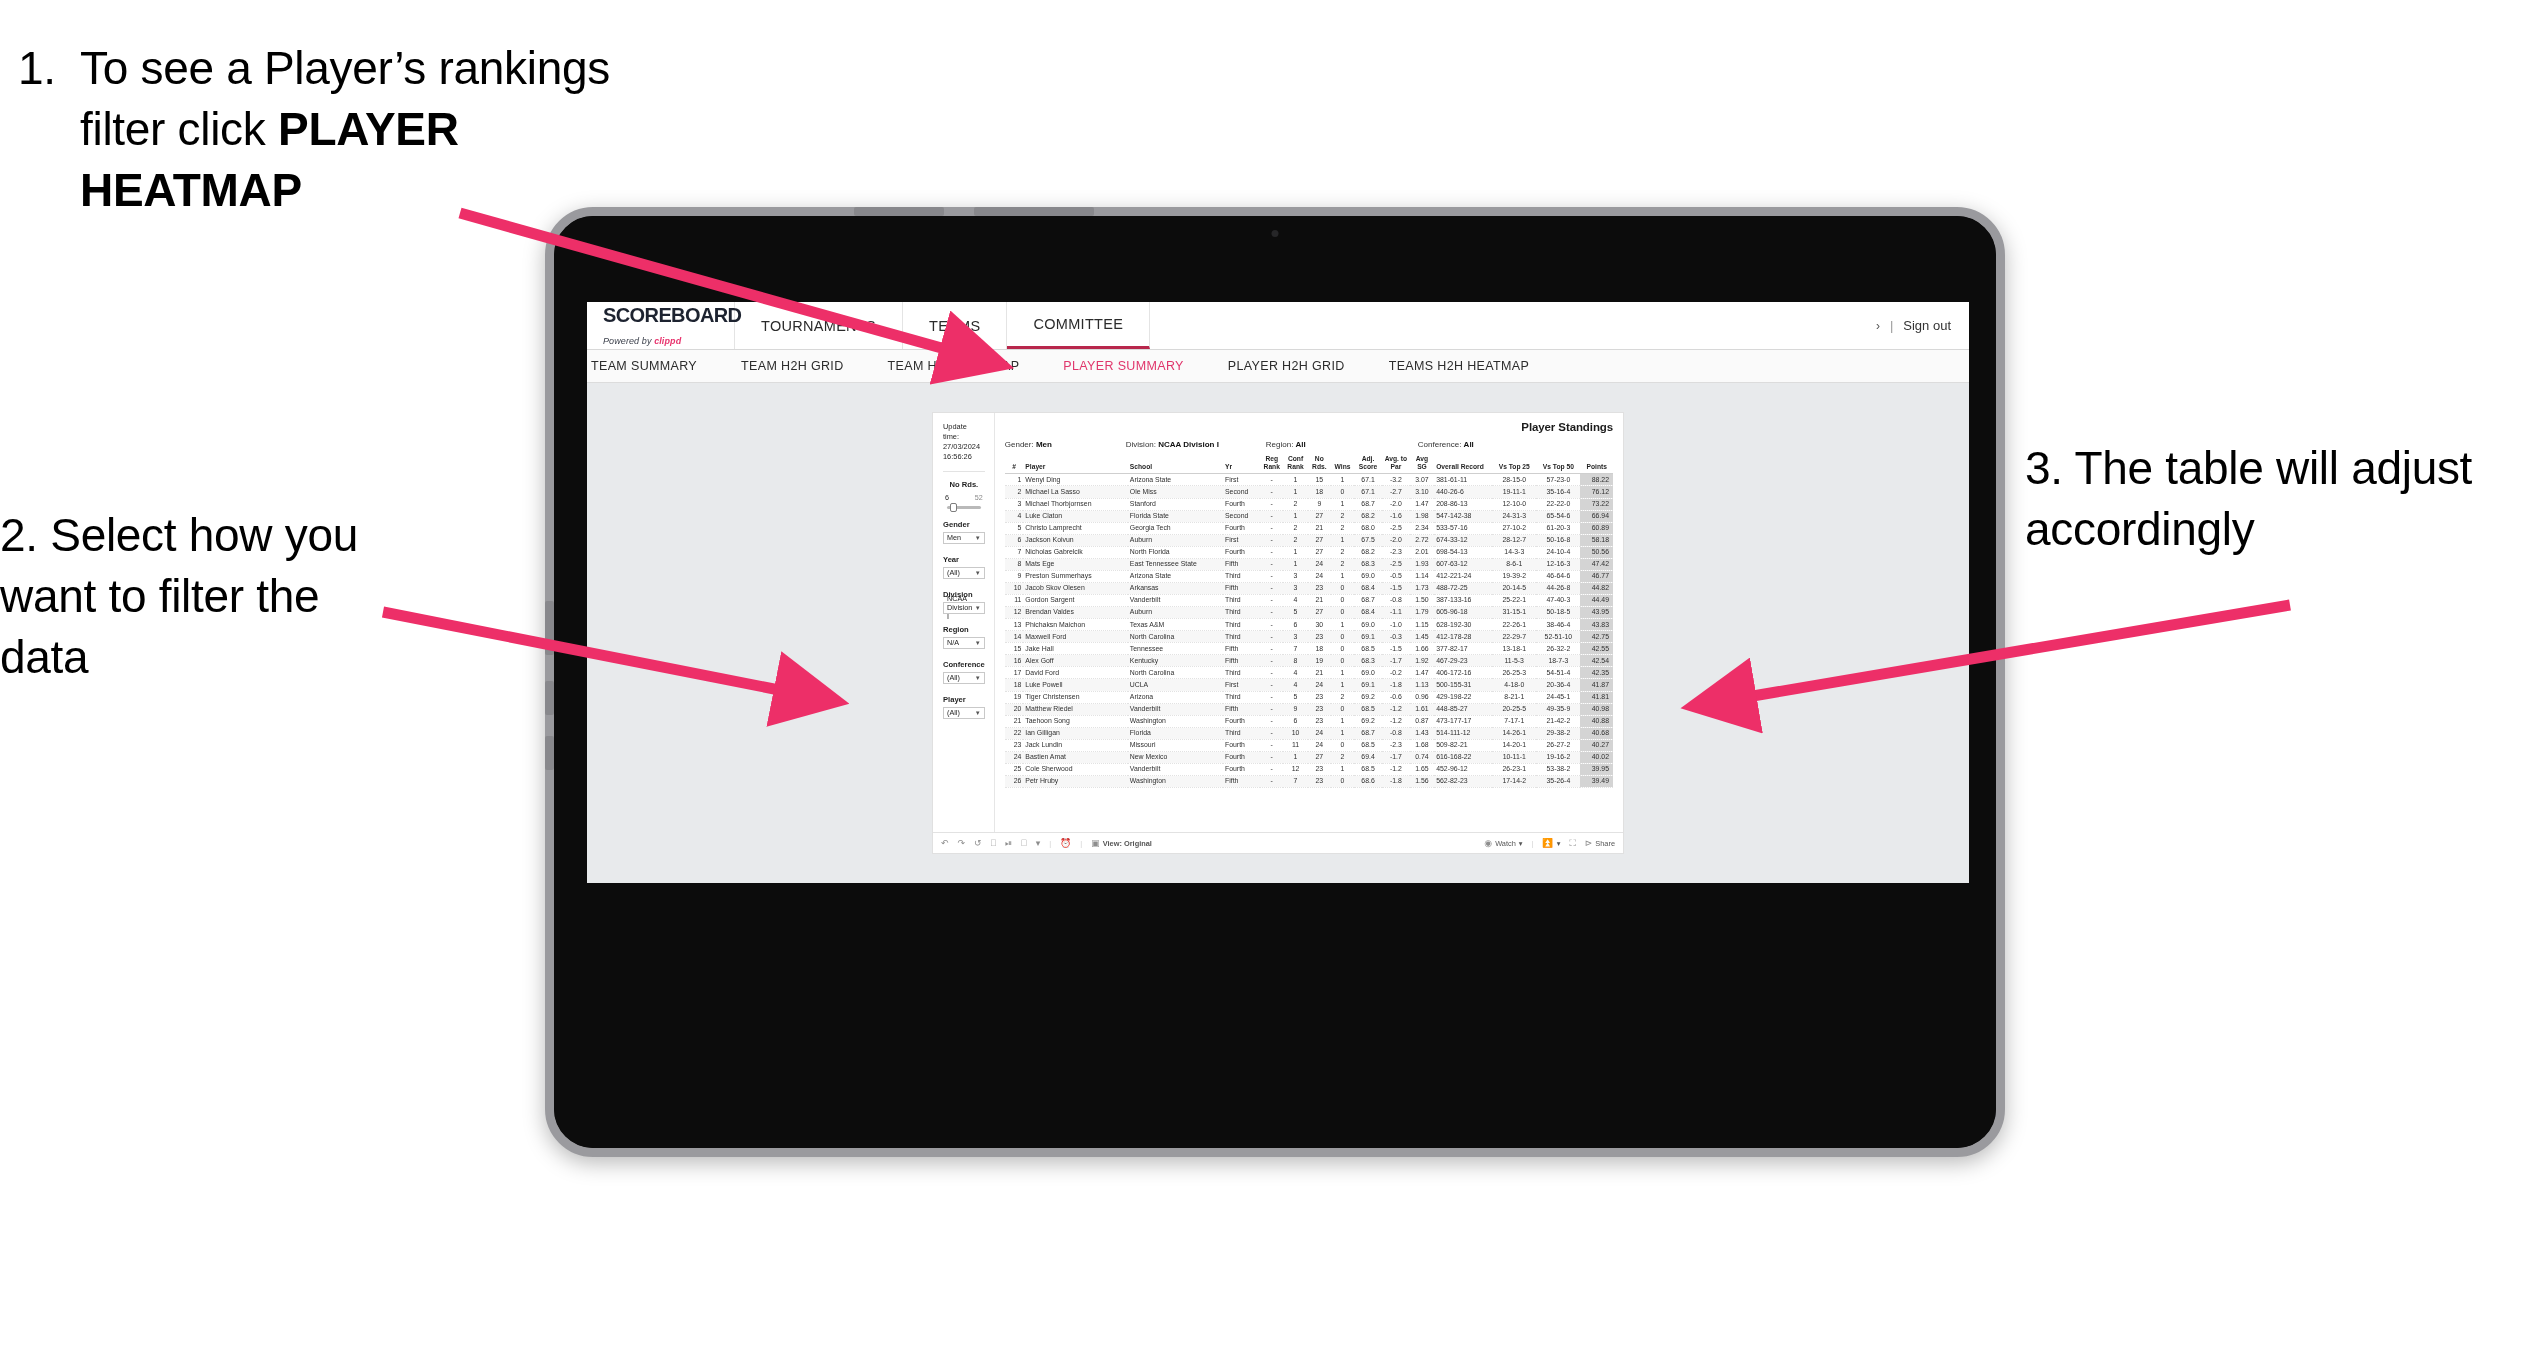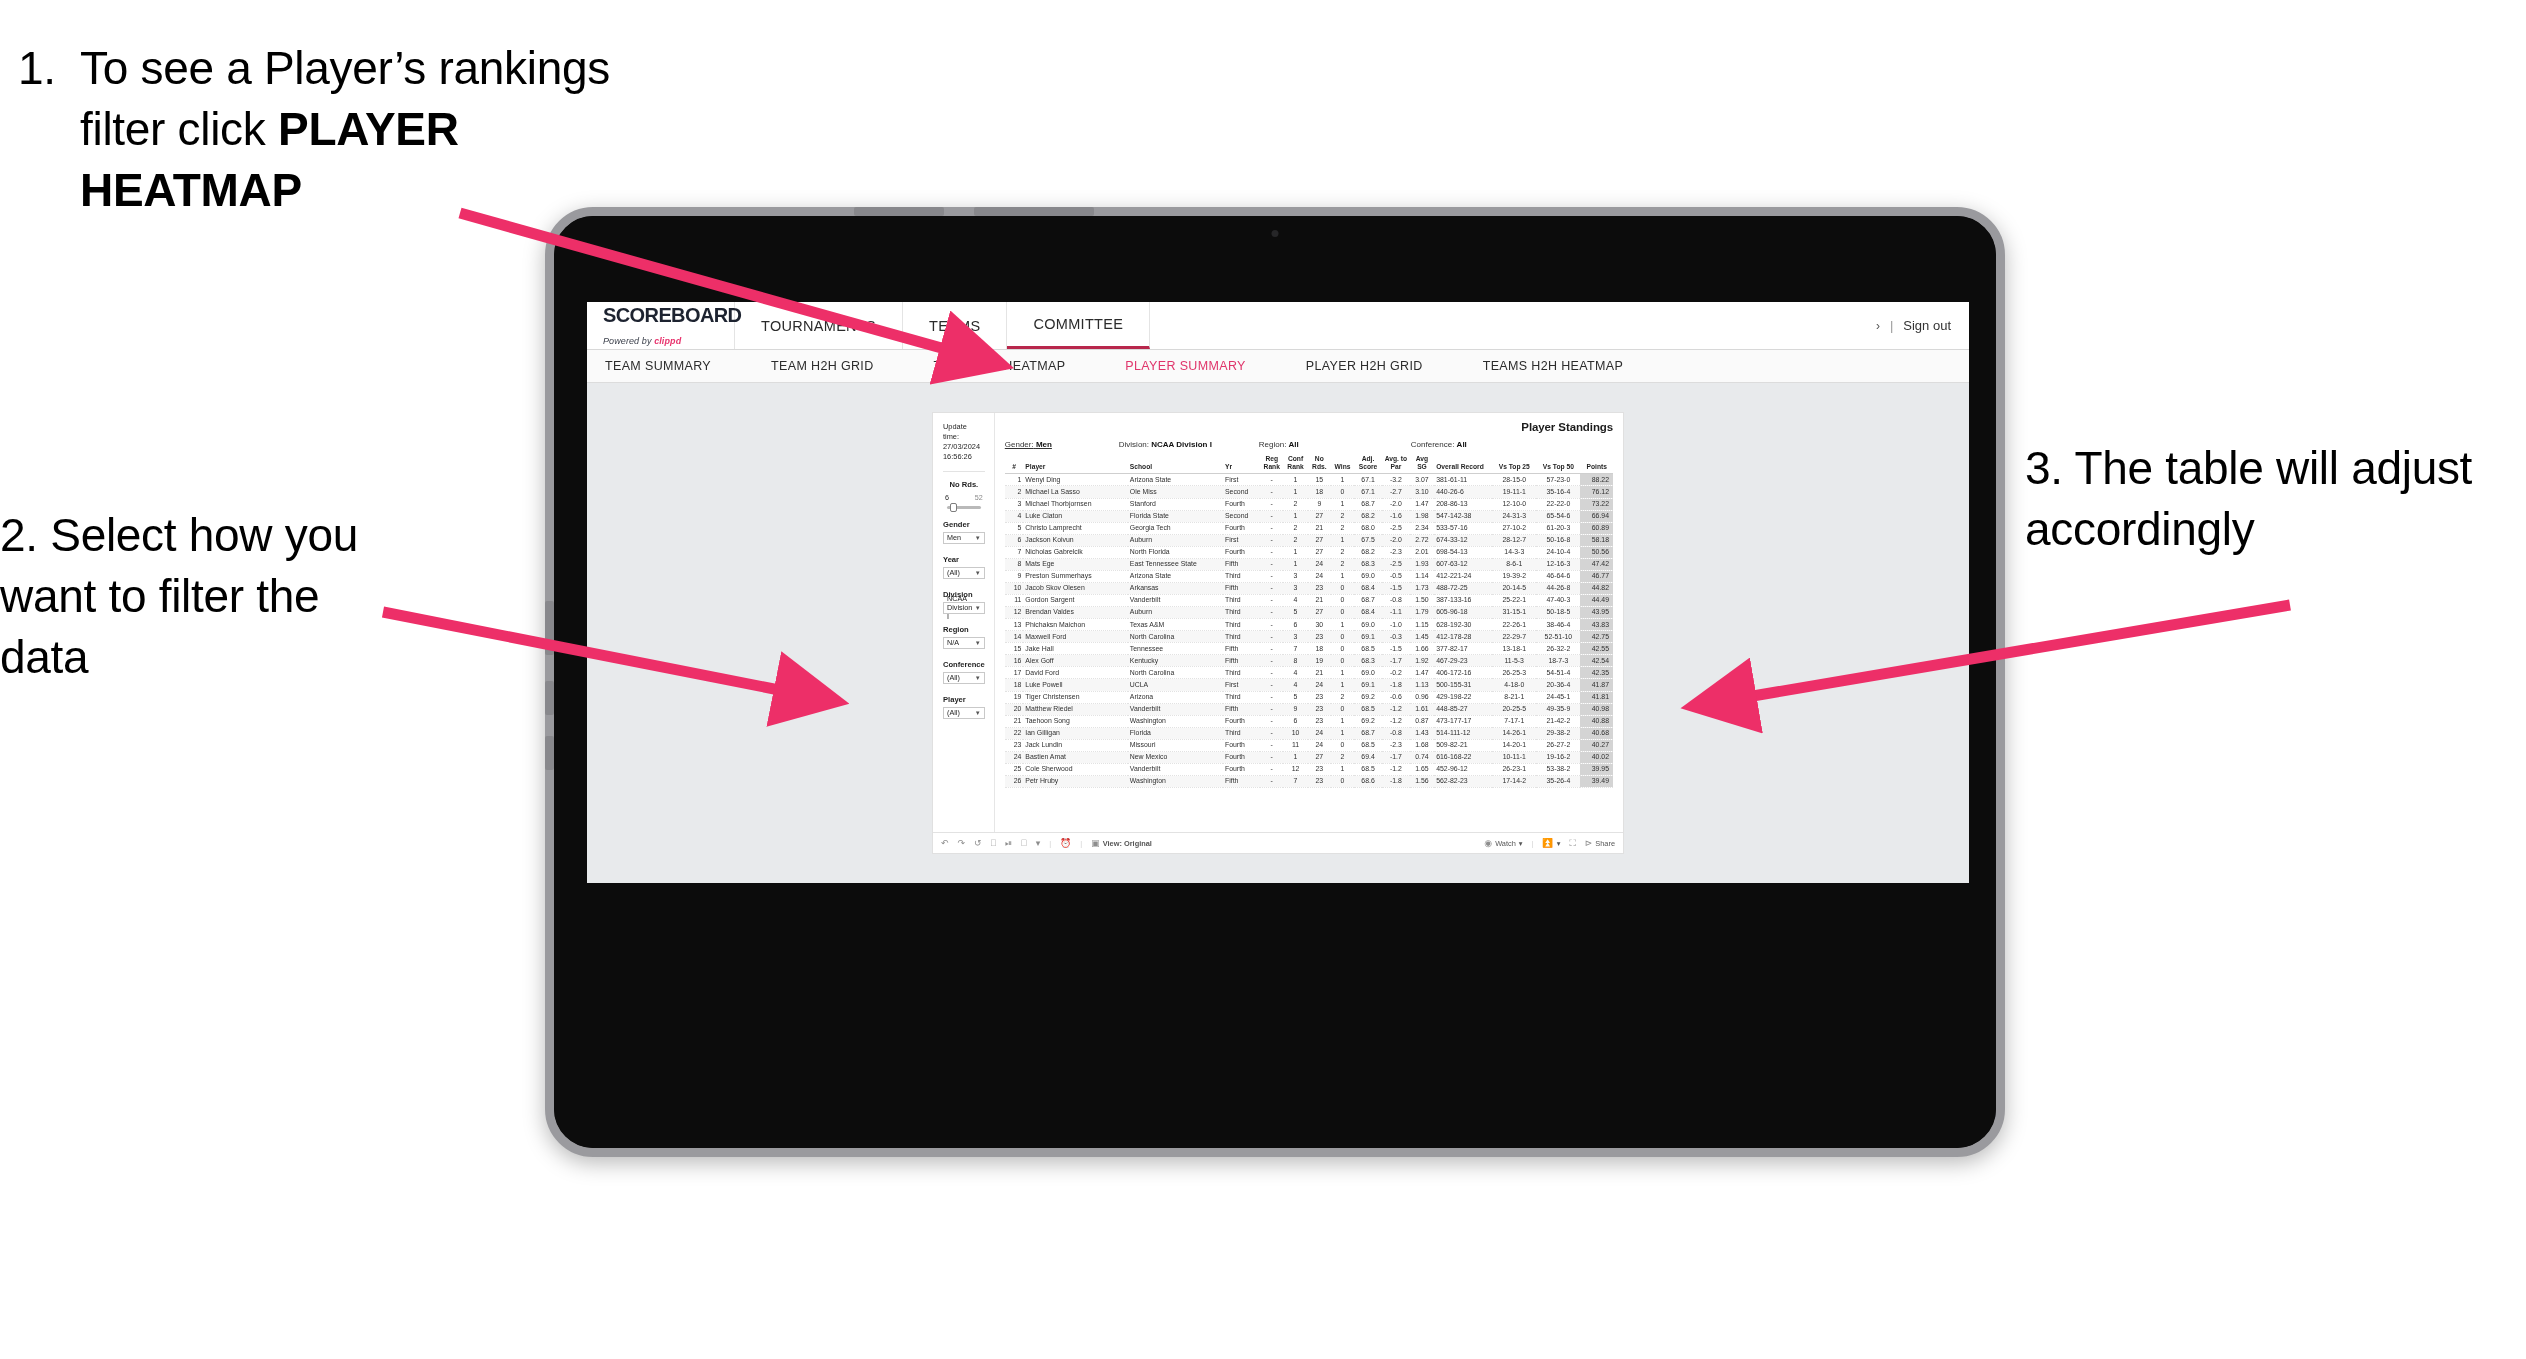--- a/index.html
+++ b/index.html
@@ -93,21 +93,21 @@
     padding-right: 18px; gap: 10px; font-size: 13px; color:#333;
   }
   .topbar-right .sep { color:#999; }
   .chev { color:#555; font-size: 12px; }
 
   
   .subnav {
     height: 33px; background:#fafafa;
     display:flex; align-items:center;
     border-bottom: 1px solid #dcdcdc;
-    padding-left: 18px; gap: 60px;
+    padding-left: 4px; gap: 44px;
   }
   .subnav-item {
     font-size: 12.5px; color:#2c2c2c; letter-spacing:.35px; cursor:pointer;
     position:relative; height:33px; display:flex; align-items:center;
   }
   .subnav-item.active { color:#e0356b; }
 
   
   .viz-wrap {
     background: #e8eaec; height: 500px; padding: 30px 0 0 0;
@@ -143,21 +143,21 @@
   .knob { position:absolute; left:-2px; top:-3px; width:7px; height:9px;
           border-radius:2px; background:#fff; border:1.3px solid #7d7d7d; }
 
   
   .tbl-area { flex:1 1 auto; display:flex; flex-direction:column; min-width:0; }
   .tbl-head { padding: 8px 10px 0 10px; }
   .tbl-title { font-size: 11.5px; font-weight:700; color:#1c1c1c; letter-spacing:-.1px;text-align:right;}
   .tbl-filters { display:flex; margin-top: 7px; font-size: 8px; color:#333; padding-bottom:6px;}
   .tbl-filters .fi { margin-right: 44px; }
   .tbl-filters .fi b { color:#111; font-weight:700;}
-  .tbl-filters .fi.f1 { width: 110px; margin-right:4px;text-decoration:underline;}
+  .tbl-filters .fi.f1 { width: 110px; margin-right:11px;}
   .tbl-filters .fi.f2 { width: 140px; margin-right:0;}
   .tbl-filters .fi.f3 { width: 152px; margin-right:0;}
 
   table.standings { border-collapse: collapse; width: 100%; font-size: 6.9px; color:#2f2f2f; table-layout: fixed;}
   table.standings thead th {
     font-weight:700; color:#1f1f1f; font-size:6.7px;
     vertical-align: bottom; padding: 0 2px 3px 2px;
     border-bottom:1px solid #cfcfcf; line-height:1.15;
   }
   table.standings tbody td {

